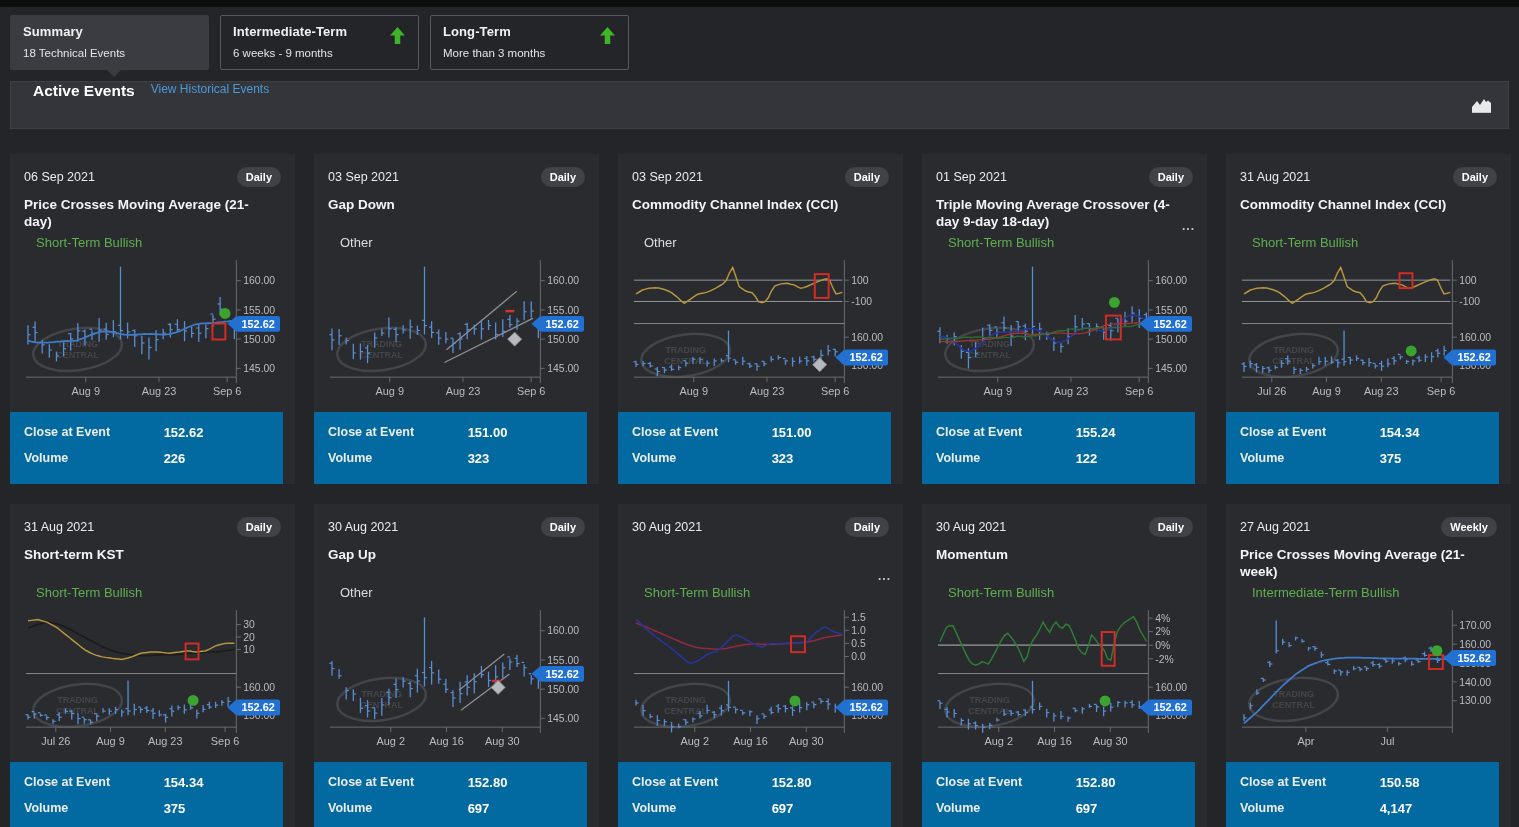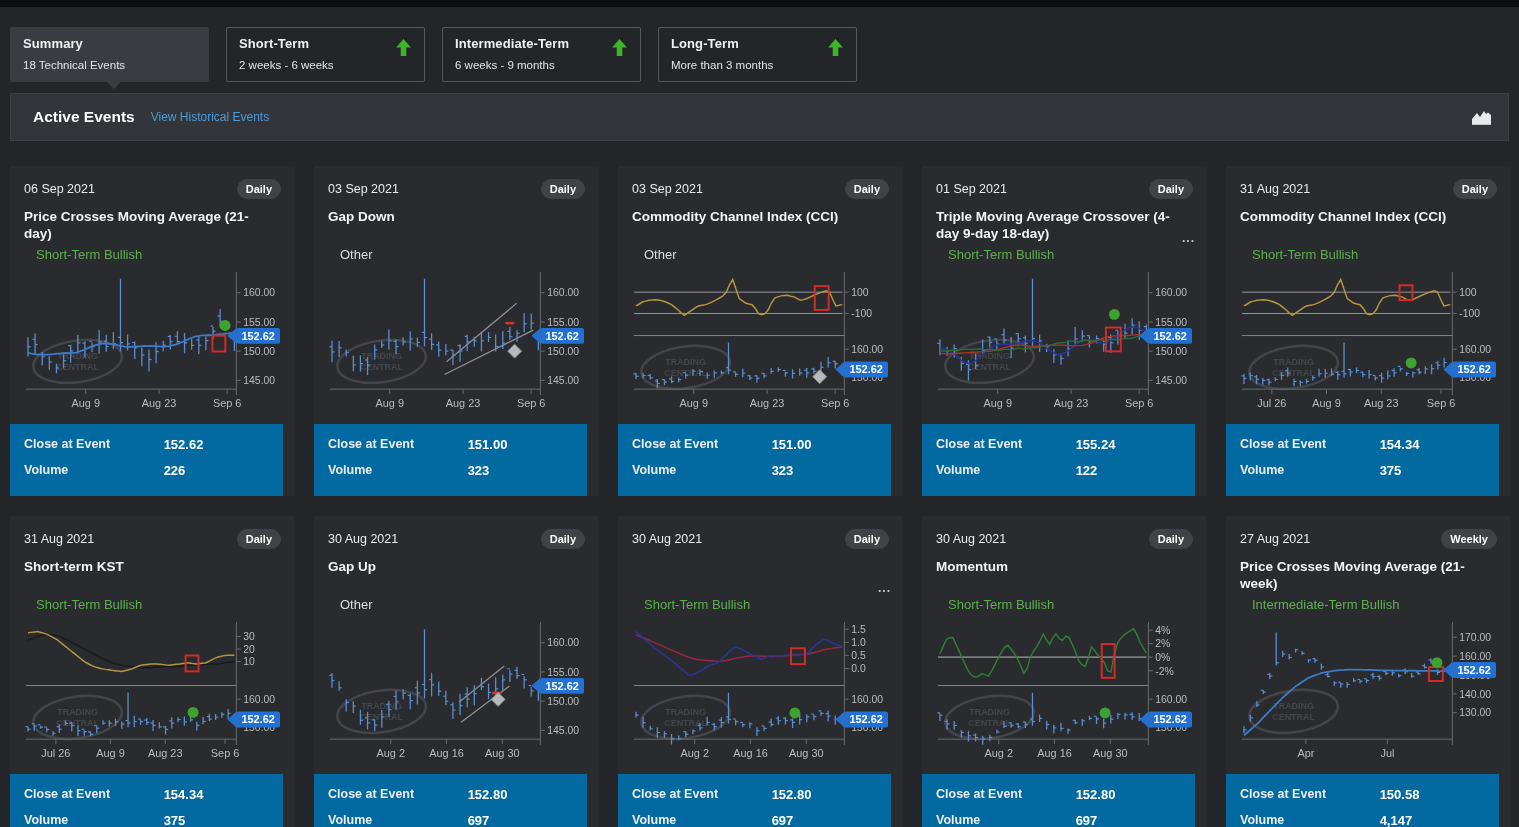--- a/index.html
+++ b/index.html
@@ -1,27 +1,27 @@
 <!DOCTYPE html>
 <html><head>
 <meta charset="utf-8">
 <style>
   html,body{margin:0;padding:0}
   body{width:1519px;height:827px;overflow:hidden;background:#232528;font-family:"Liberation Sans",sans-serif;-webkit-font-smoothing:antialiased}
   .topstrip{height:7px;background:#0c0d0e}
   
-  .tabs{display:flex;gap:17px;padding:20px 10px 11px 10px;position:relative}
+  .tabs{display:flex;gap:11px;padding:8px 10px 11px 10px;position:relative}
   .tab{width:199px;height:55px;box-sizing:border-box;padding:8px 12px;border:1px solid #57595d;border-radius:2px;position:relative;cursor:pointer}
   .tab.selected{background:#3a3c41;border-color:#3a3c41}
   .tab.selected:after{content:"";position:absolute;left:95px;bottom:-8px;border:8px solid transparent;border-top:8px solid #3a3c41;border-bottom:0}
   .tab .t{font-size:13px;font-weight:bold;color:#f1f1f2;letter-spacing:.1px}
   .tab .s{font-size:11.5px;color:#e3e4e6;margin-top:8px}
   .tab .arr{position:absolute;right:12px;top:11px}
   
-  .bar{margin:0 10px;height:48px;background:#33353a;border:1px solid #3e4045;box-sizing:border-box;display:flex;align-items:center;padding:0 16px}
+  .bar{margin:0 10px;height:48px;background:#33353a;border:1px solid #3e4045;box-sizing:border-box;display:flex;padding:0 16px}
   .bar .title{font-size:15.5px;font-weight:bold;color:#fff;margin:0 16px 0 6px}
   .bar .link{font-size:12px;color:#4a9bd8;cursor:pointer;text-decoration:none}
   .bar .sp{flex:1}
   .bar .cicon{cursor:pointer;display:flex;align-items:center}
   
   .grid{display:grid;grid-template-columns:repeat(5,1fr);gap:20px 19px;margin:25px 10px 0 10px}
   .card{background:#292b2f;height:330px;position:relative;box-sizing:border-box;padding:13px 14px 0 14px;display:flex;flex-direction:column;cursor:pointer}
   .r1{display:flex;justify-content:space-between;align-items:flex-start}
   .date{font-size:12.5px;color:#e9eaeb;padding-top:3px}
   .badge{background:#404247;color:#fff;font-weight:bold;font-size:11px;padding:4px 9px;border-radius:10px}
@@ -38,27 +38,20 @@
 </style>
 </head>
 <body>
 
 <div class="topstrip"></div>
 
 <div class="tabs">
   <div class="tab selected">
     <div class="t">Summary</div>
     <div class="s">18 Technical Events</div>
-  </div>
-  <div class="tab">
-    <div class="t">Short-Term</div>
-    <div class="s">2 weeks - 6 weeks</div>
-    <span class="arr"><svg width="17" height="17" viewBox="0 0 16 16">
-          <path d="M8 0 L15 8 H10.6 V16 H5.4 V8 H1 Z" fill="#3fb32a"></path>
-        </svg></span>
   </div>
   <div class="tab">
     <div class="t">Intermediate-Term</div>
     <div class="s">6 weeks - 9 months</div>
     <span class="arr"><svg width="17" height="17" viewBox="0 0 16 16">
           <path d="M8 0 L15 8 H10.6 V16 H5.4 V8 H1 Z" fill="#3fb32a"></path>
         </svg></span>
   </div>
   <div class="tab">
     <div class="t">Long-Term</div>

